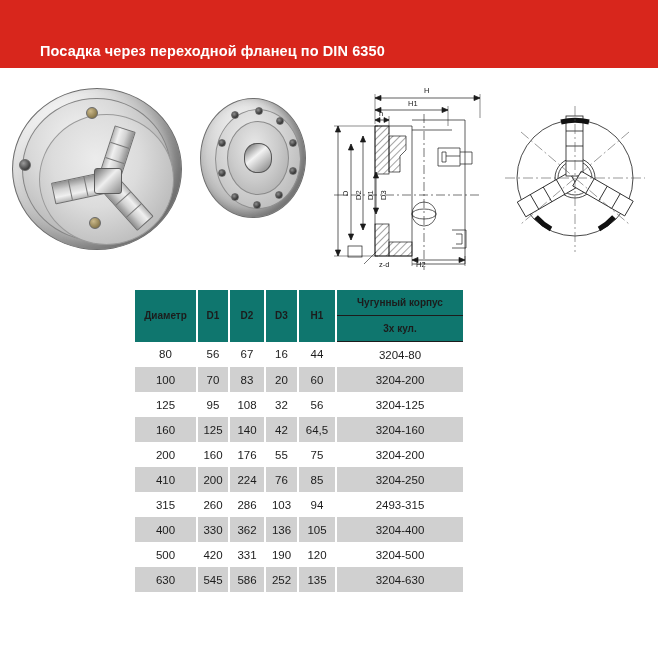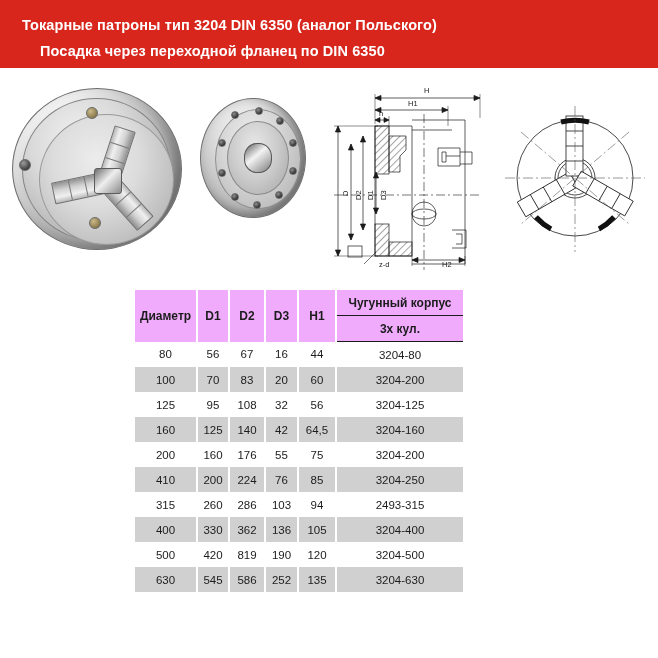--- a/index.html
+++ b/index.html
@@ -205,23 +205,23 @@
     text-align: center;
     vertical-align: middle;
     height: 25px;
     border-right: 2px solid #ffffff;
     border-left: 2px solid #ffffff;
   }
   .spec-table th:first-child, .spec-table td:first-child { border-left: none; margin-left: 29px; }
   .spec-table th:last-child,  .spec-table td:last-child  { border-right: none; }
 
   .spec-table thead th {
-    background: #f0abfc;
+    background: #0f766e;
     font-weight: bold;
-    font-size: 12px;
+    font-size: 10px;
   }
   .hdr-sub {
     background: #d3d3d3;
     font-weight: bold;
     border-top: 1.5px solid #1c1c1c;
   }
   .row-bottom-rule td, .row-bottom-rule th {
     border-bottom: 1.5px solid #1c1c1c;
   }
   .spec-table tbody tr.even td { background: #ffffff; }
@@ -231,21 +231,20 @@
   .col-d1   { width: 32px; }
   .col-d2   { width: 36px; }
   .col-d3   { width: 33px; }
   .col-h1   { width: 38px; }
   .col-body { width: 127px; }
 </style>
 </head>
 <body>
 
 <div class="banner">
-  <div class="banner-line banner-line-1">Токарные патроны тип 3204 DIN 6350 (аналог Польского)</div>
   <div class="banner-line banner-line-2">Посадка через переходной фланец по DIN 6350</div>
 </div>
 
 <div class="figures">
 
   <div class="photo-large">
     <div class="chuck-body">
       <div class="chuck-rim">
         <div class="chuck-face">
           <div class="jaw jaw-1"></div>
@@ -364,21 +363,21 @@
     </svg>
 
     <span class="dim-label" style="left:104px; top:12px;">H</span>
     <span class="dim-label" style="left:88px; top:25px;">H1</span>
     <span class="dim-label" style="left:59px; top:35px;">h</span>
     <span class="dim-label vert" style="left:21px; top:122px;">D</span>
     <span class="dim-label vert" style="left:34px; top:126px;">D2</span>
     <span class="dim-label vert" style="left:46px; top:126px;">D1</span>
     <span class="dim-label vert" style="left:59px; top:126px;">D3</span>
     <span class="dim-label" style="left:26px; top:186px;margin-left:33px;">z-d</span>
-    <span class="dim-label" style="left:122px; top:186px;">H2</span>
+    <span class="dim-label" style="left:96px; top:186px;">H2</span>
   </div>
 
   <div class="drawing-front">
     <svg width="160" height="168" viewBox="0 0 160 168">
       <g stroke="#1a1a1a" fill="none" stroke-width="0.8">
         <circle cx="80" cy="86" r="58"></circle>
         <circle cx="80" cy="86" r="20"></circle>
         <circle cx="80" cy="86" r="17"></circle>
       </g>
 
@@ -496,21 +495,21 @@
       <td>400</td>
       <td>330</td>
       <td>362</td>
       <td>136</td>
       <td>105</td>
       <td>3204-400</td>
     </tr>
     <tr class="even">
       <td>500</td>
       <td>420</td>
-      <td>819</td>
+      <td>331</td>
       <td>190</td>
       <td>120</td>
       <td>3204-500</td>
     </tr>
     <tr class="odd">
       <td>630</td>
       <td>545</td>
       <td>586</td>
       <td>252</td>
       <td>135</td>

